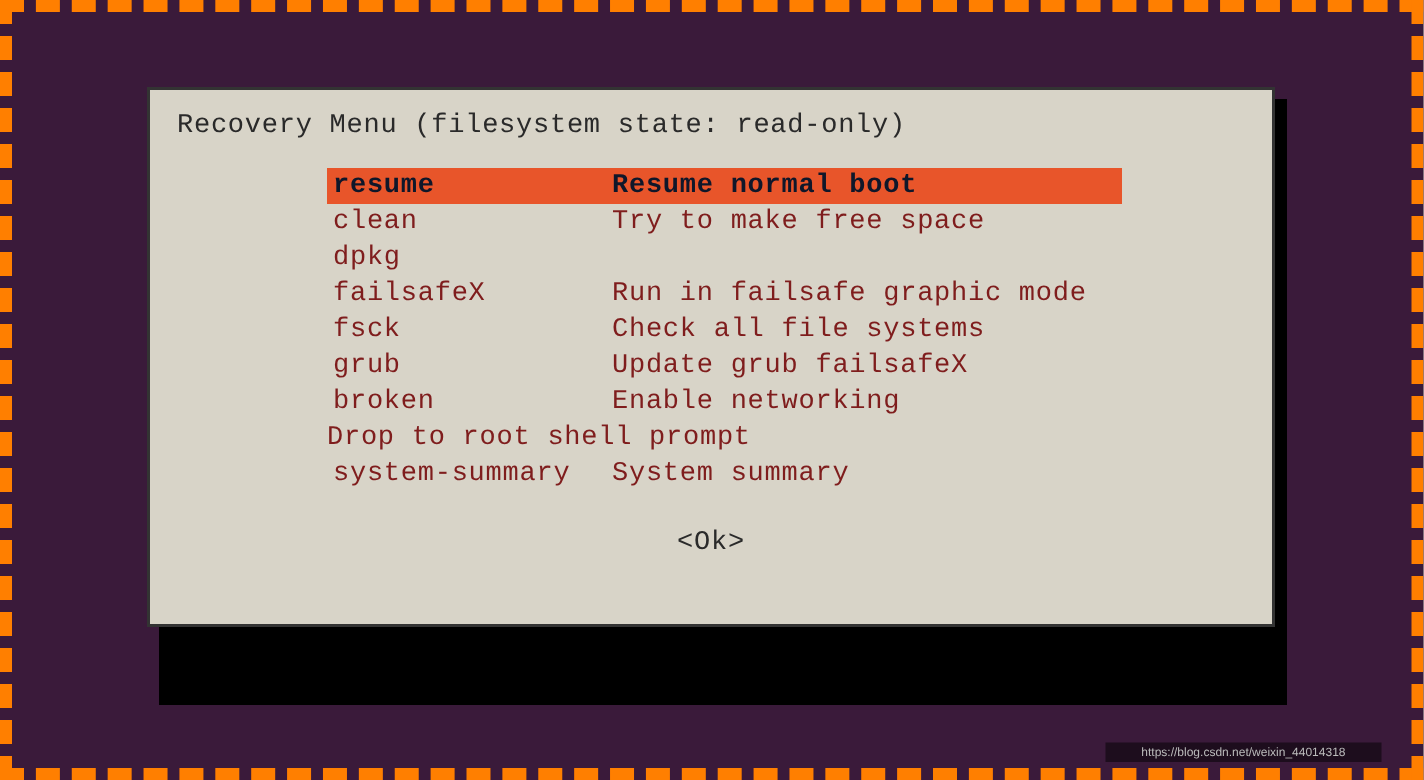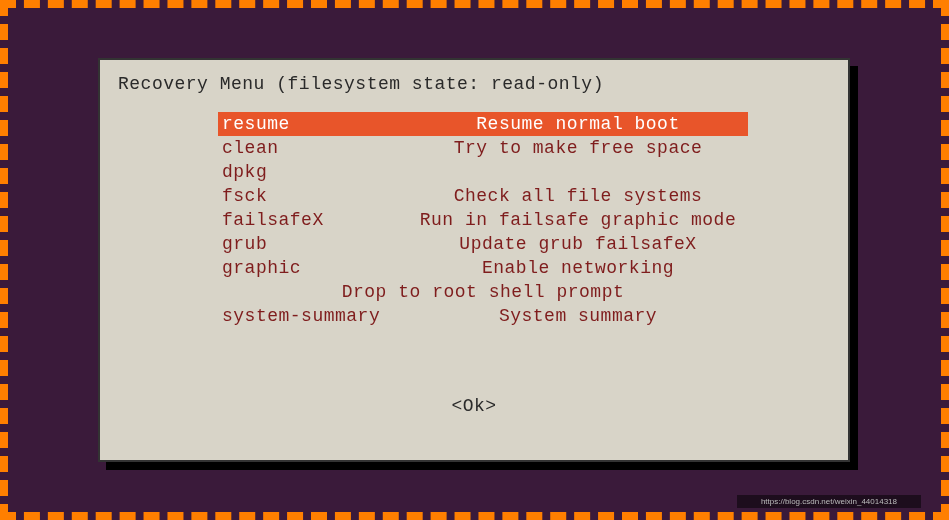--- a/index.html
+++ b/index.html
@@ -23,21 +23,21 @@
       left: 106px;
       width: 752px;
       height: 404px;
       background: #000;
     }
     .dialog {
       position: absolute;
       top: 58px;
       left: 98px;
       width: 752px;
-      height: 404px;
+      height: 360px;
       background: #d8d4c8;
       border: 2px solid #333;
       padding: 14px 18px;
     }
     .dialog-title {
       color: #2a2a2a;
       font-size: 18px;
       letter-spacing: 0.5px;
       margin-bottom: 18px;
     }
@@ -48,29 +48,29 @@
     .menu-item {
       display: flex;
       font-size: 18px;
       line-height: 24px;
       color: #7f1d1d;
       letter-spacing: 0.5px;
       cursor: pointer;
     }
     .menu-item.selected {
       background: #e8552a;
-      color: #ffffff;
+      color: #0f172a;
+      font-weight: bold;
     }
     .menu-key {
       width: 190px;
       padding-left: 4px;
     }
     .menu-desc {
       flex: 1;
-      text-align: center;
     }
     .ok-button {
       position: absolute;
       bottom: 44px;
       left: 50%;
       transform: translateX(-50%);
       font-size: 18px;
       color: #2a2a2a;
       letter-spacing: 0.5px;
       cursor: pointer;
@@ -100,33 +100,33 @@
       <span class="menu-desc">Resume normal boot</span>
     </div>
     <div class="menu-item">
       <span class="menu-key">clean</span>
       <span class="menu-desc">Try to make free space</span>
     </div>
     <div class="menu-item">
       <span class="menu-key">dpkg</span>
     </div>
     <div class="menu-item">
+      <span class="menu-key">failsafeX</span>
+      <span class="menu-desc">Run in failsafe graphic mode</span>
+    </div>
+    <div class="menu-item">
       <span class="menu-key">fsck</span>
       <span class="menu-desc">Check all file systems</span>
-    </div>
-    <div class="menu-item">
-      <span class="menu-key">failsafeX</span>
-      <span class="menu-desc">Run in failsafe graphic mode</span>
     </div>
     <div class="menu-item">
       <span class="menu-key">grub</span>
       <span class="menu-desc">Update grub failsafeX</span>
     </div>
     <div class="menu-item">
-      <span class="menu-key">graphic</span>
+      <span class="menu-key">broken</span>
       <span class="menu-desc">Enable networking</span>
     </div>
     <div class="menu-item">
       <span class="menu-desc">Drop to root shell prompt</span>
     </div>
     <div class="menu-item">
       <span class="menu-key">system-summary</span>
       <span class="menu-desc">System summary</span>
     </div>
   </div>

